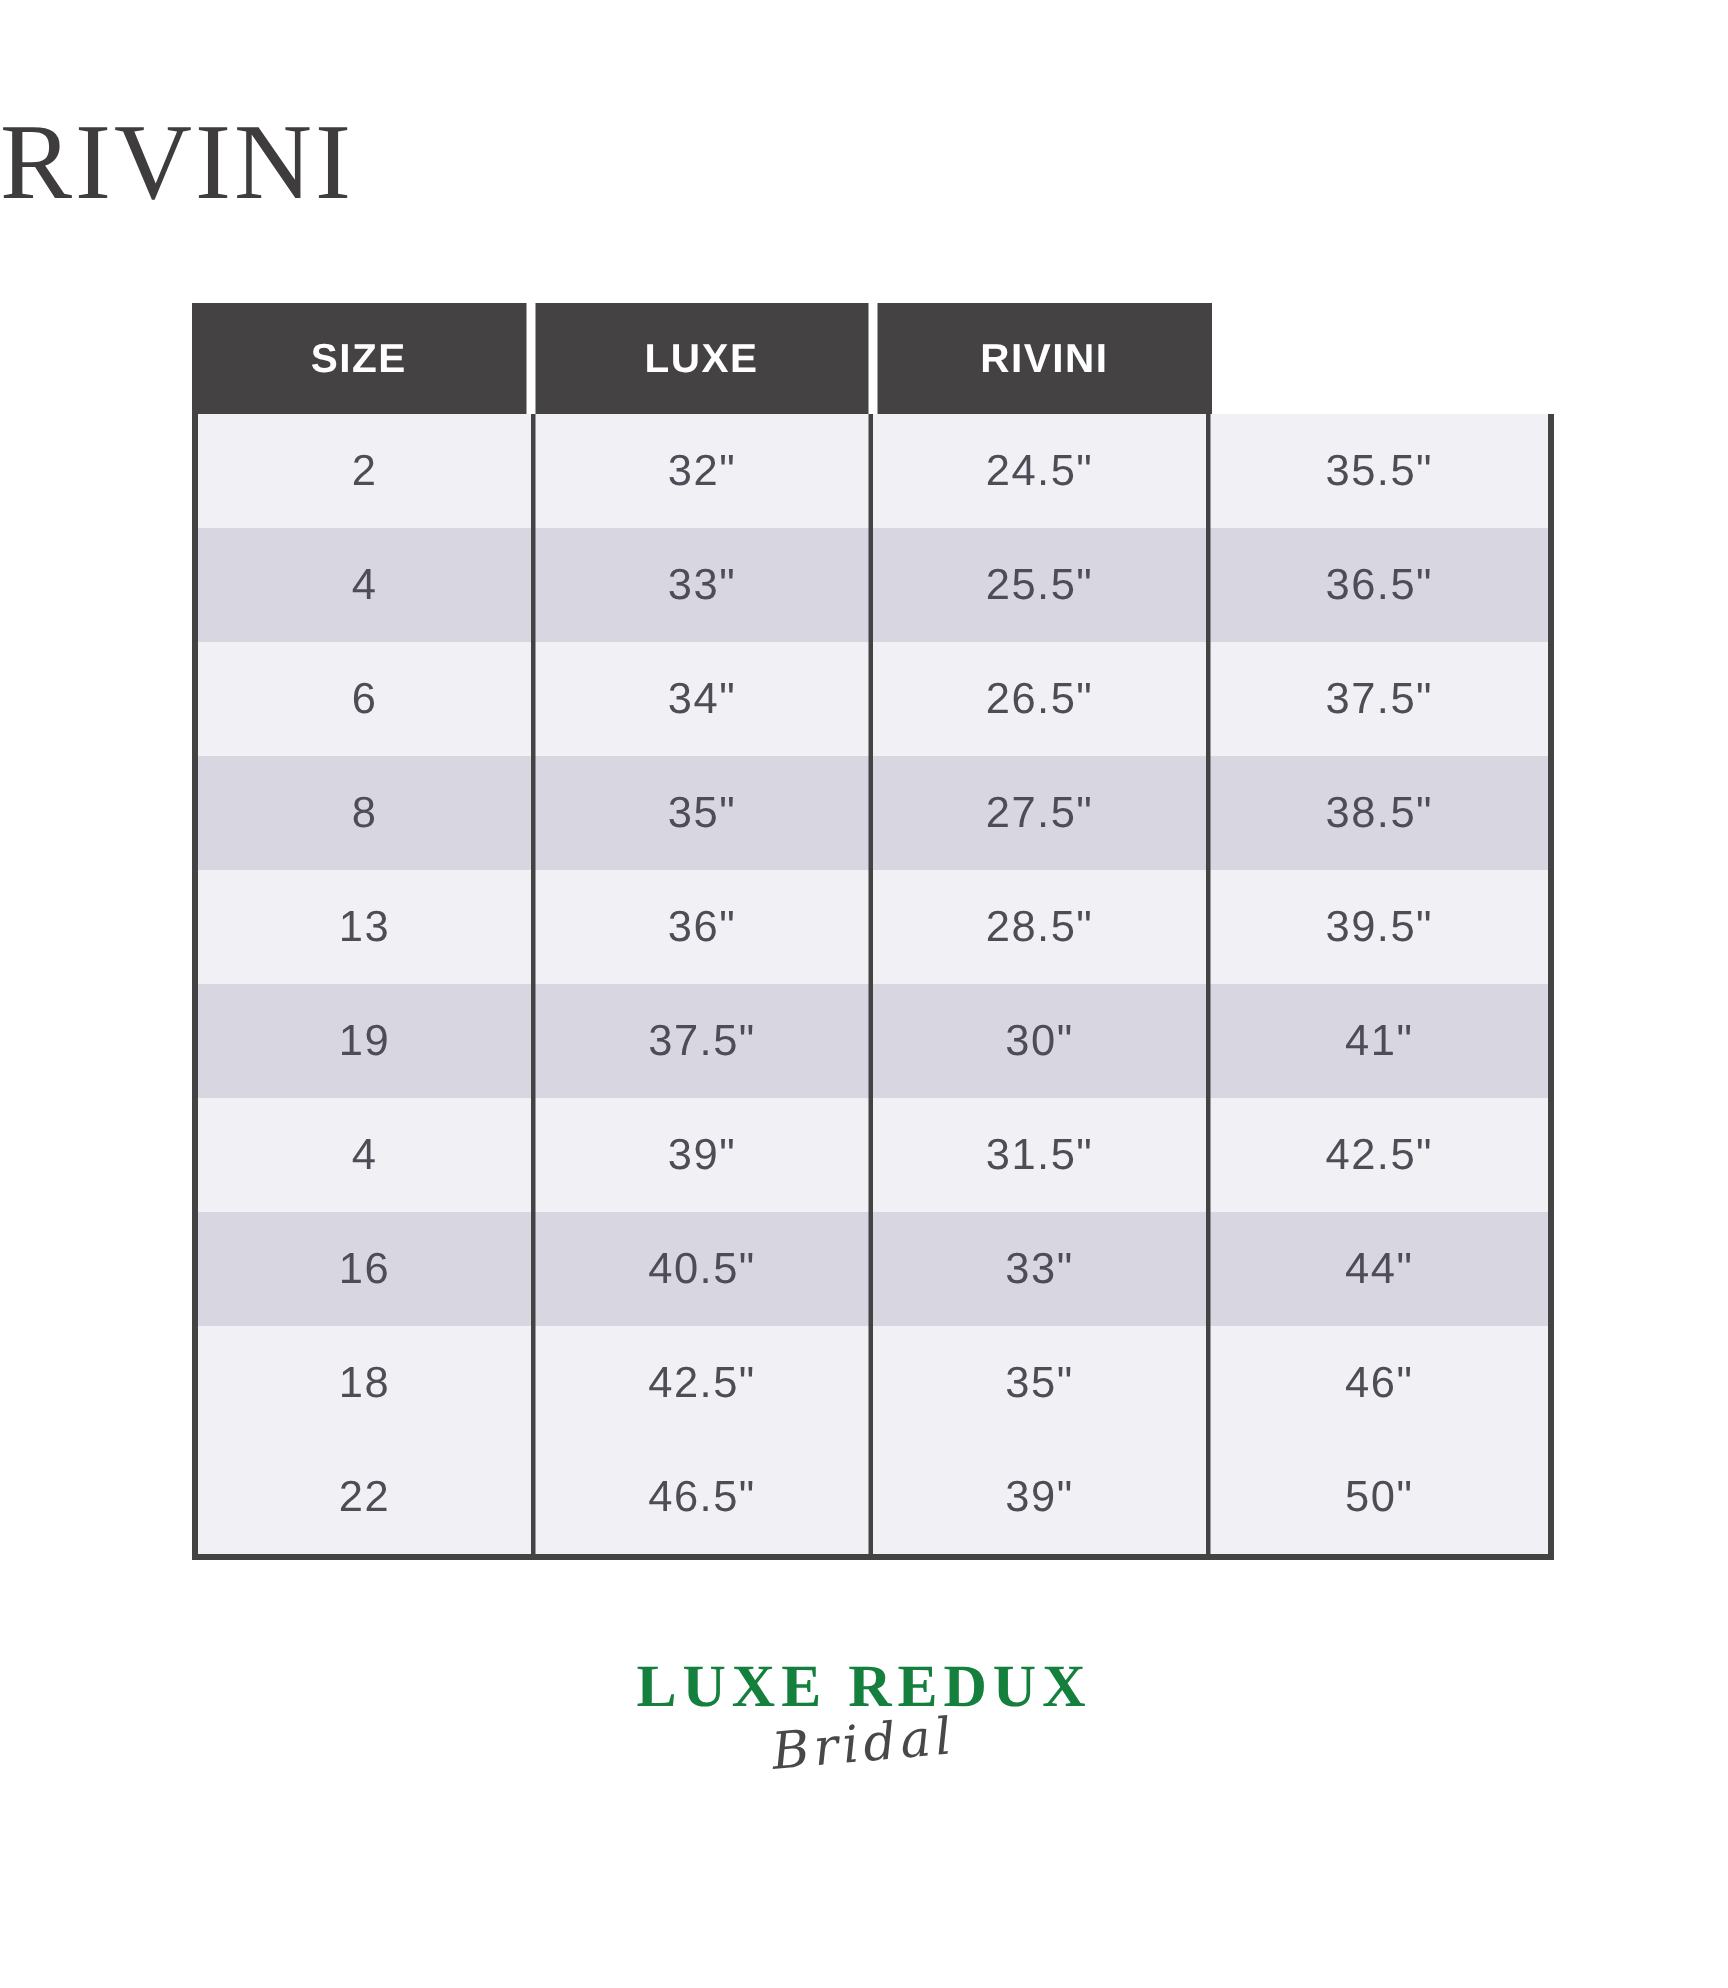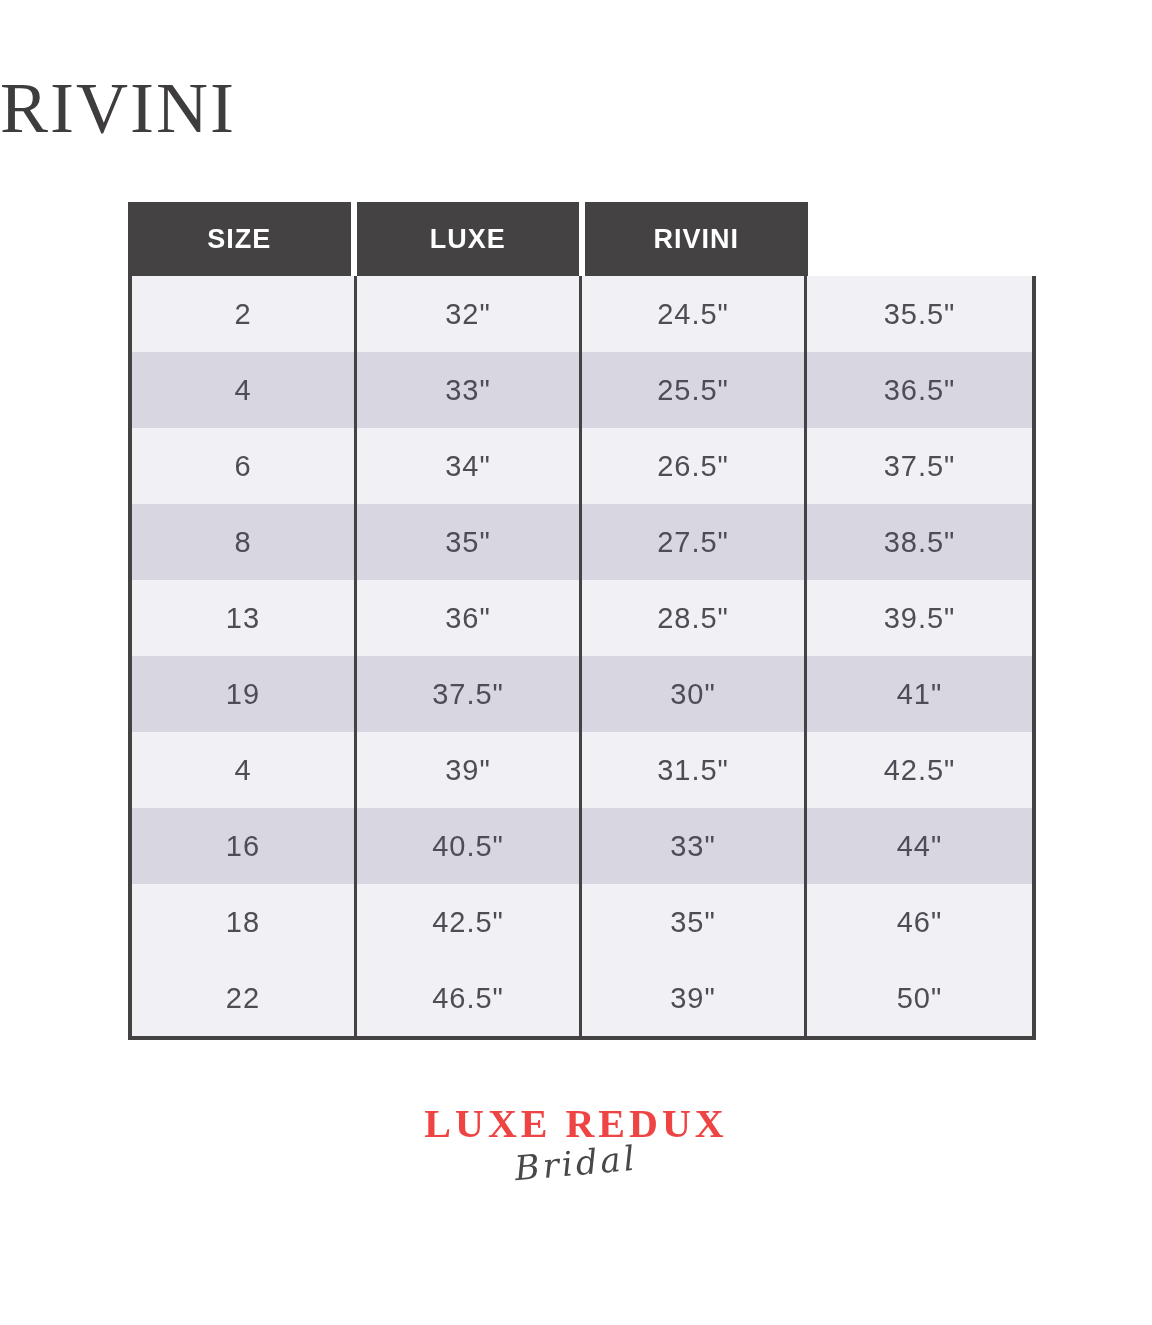--- a/index.html
+++ b/index.html
@@ -78,21 +78,21 @@
     margin-top: 64px;
     text-align: center;
     color: var(--header_bg);
   }
   .logo-main {
     font-family: "Liberation Serif", serif;
     font-weight: bold;
     font-size: 40px;
     letter-spacing: 4px;
     line-height: 1.0;
-    color: #ef4444;
+    color: #15803d;
   }
   .logo-sub {
     font-family: "DejaVu Serif", serif;
     font-style: italic;
     font-size: 34px;
     line-height: 1.0;
     margin-top: 2px;
     transform: rotate(-5deg);
     letter-spacing: 3px;
     color: #4a4749;

